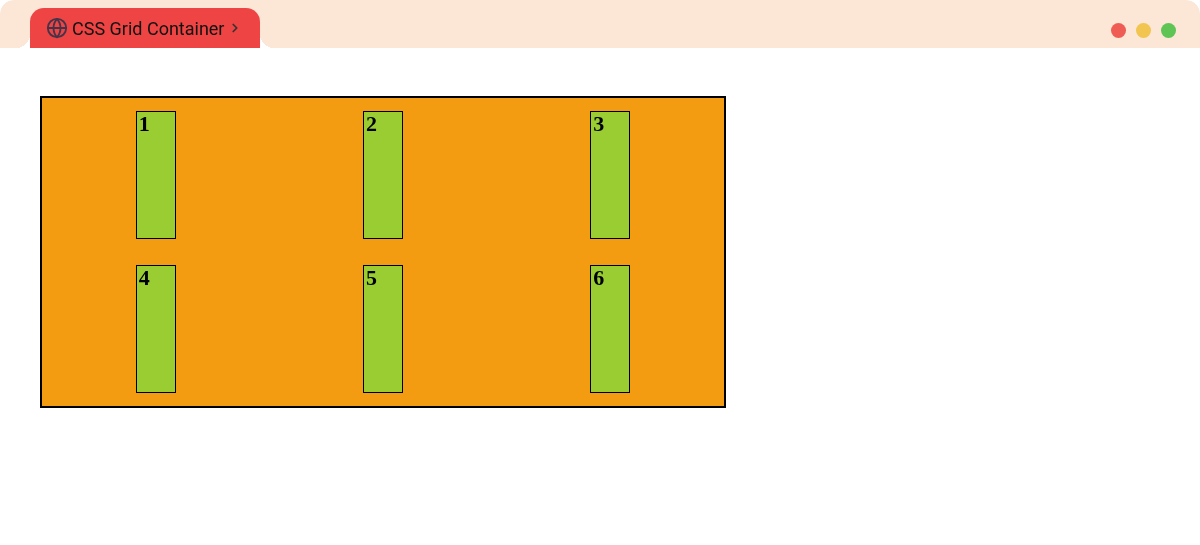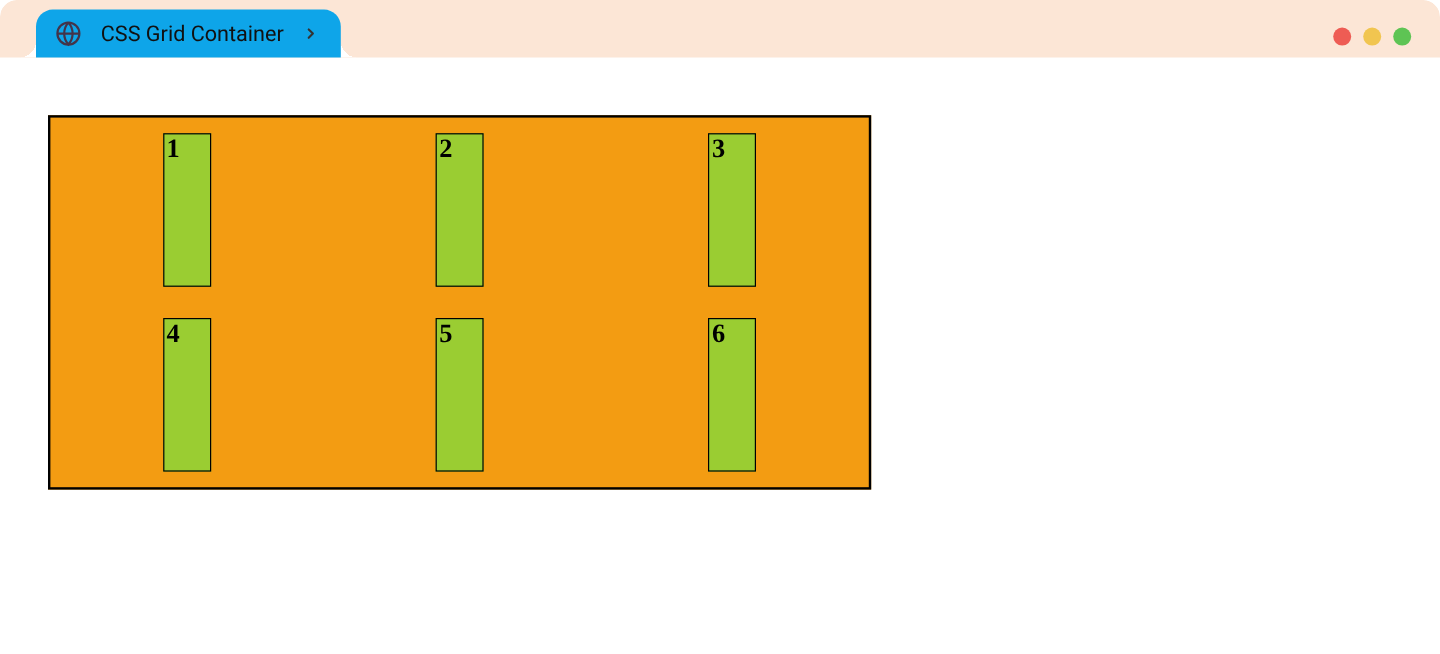--- a/index.html
+++ b/index.html
@@ -20,26 +20,26 @@
       display: flex;
       align-items: flex-end;
       padding: 0 18px 0 30px;
       position: relative;
       border-top-left-radius: 14px;
       border-top-right-radius: 14px;
     }
 
     .tab {
       height: 40px;
-      background: #0ea5e9;
+      background: #ef4444;
       border-top-left-radius: 14px;
       border-top-right-radius: 14px;
       display: flex;
       align-items: center;
-      gap: 16px;
+      gap: 4px;
       padding: 0 18px 0 16px;
       position: relative;
     }
     .tab::before,
     .tab::after {
       content: "";
       position: absolute;
       bottom: 0;
       width: 14px;
       height: 14px;

